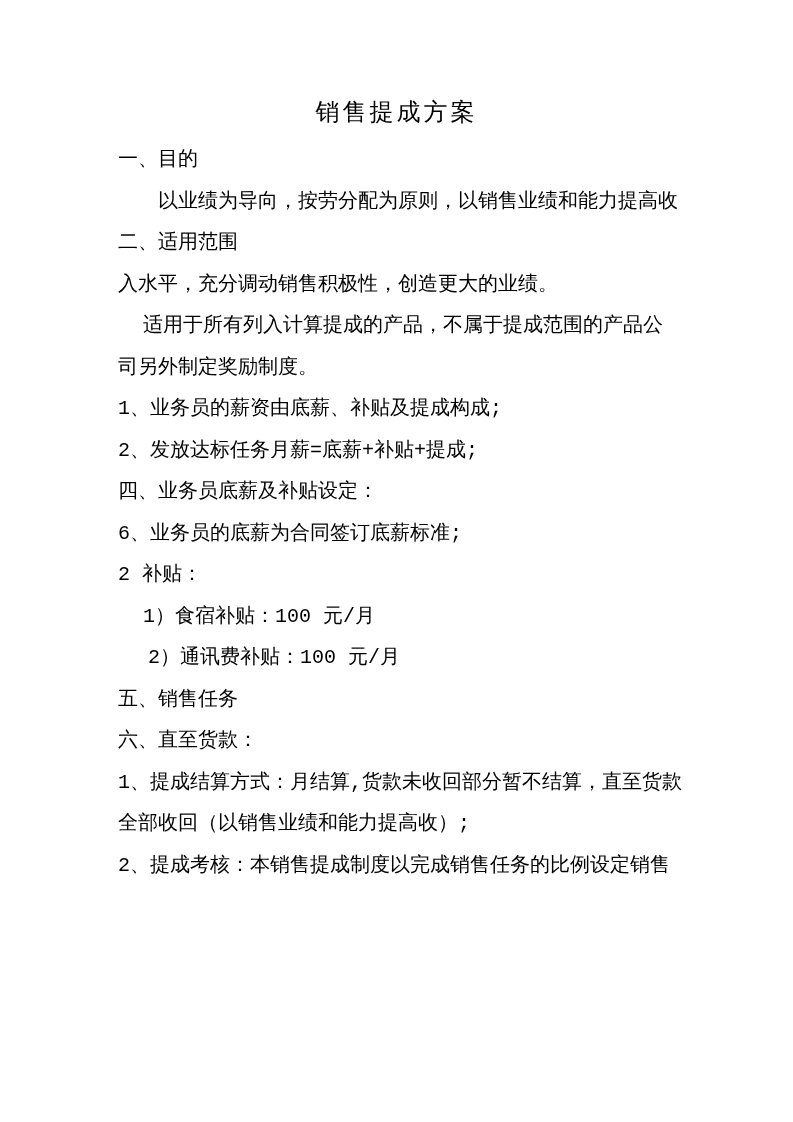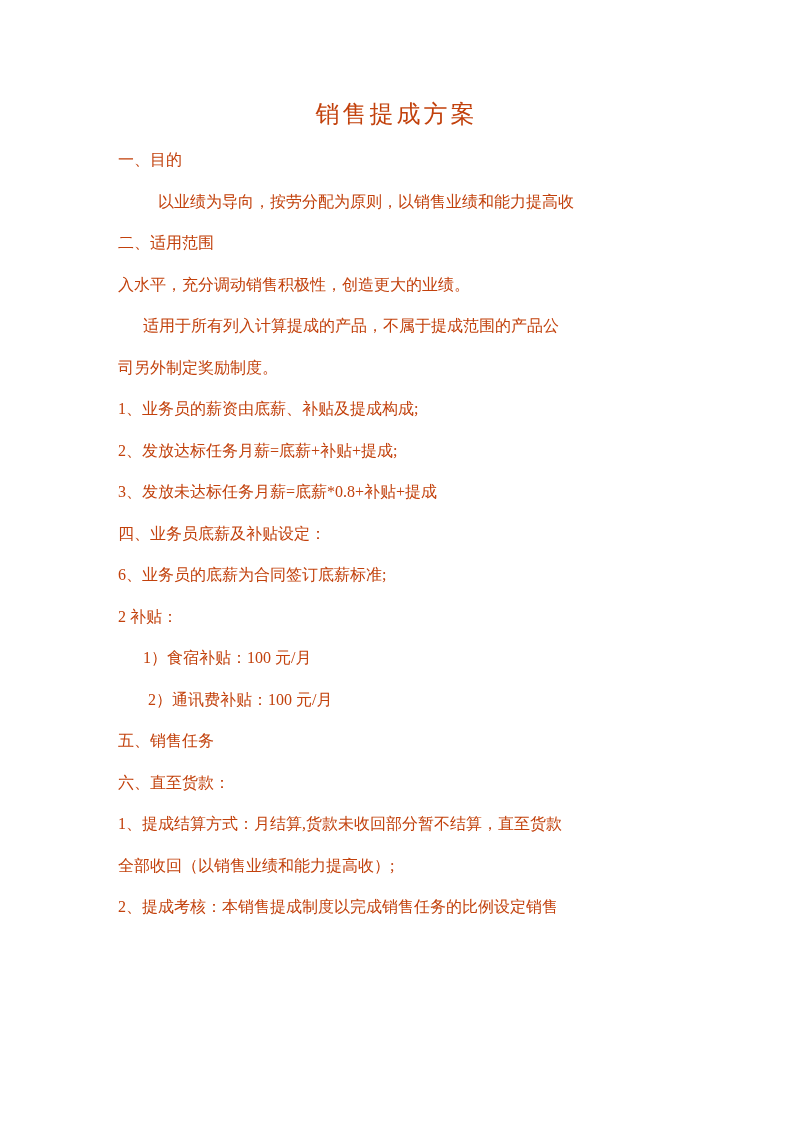--- a/index.html
+++ b/index.html
@@ -6,43 +6,43 @@
     margin: 0;
     padding: 0;
     background: #ffffff;
   }
   .page {
     position: relative;
     width: 793px;
     height: 1122px;
     background: #ffffff;
     overflow: hidden;
-    font-family: Liberation Serif, serif;
-    color: #c2410c;
+    font-family: Liberation Mono, monospace;
+    color: #000000;
   }
   .content {
     position: absolute;
     top: 0;
     left: 118px;
     right: 118px;
   }
   .doc-title {
     margin-top: 93px;
     margin-bottom: 4px;
     height: 42px;
     line-height: 42px;
     text-align: center;
     font-size: 24px;
     letter-spacing: 3px;
     white-space: nowrap;
   }
   .line {
     height: 41.5px;
     line-height: 41.5px;
-    font-size: 16px;
+    font-size: 20px;
     white-space: nowrap;
   }
   .indent-2em { padding-left: 40px; }
   .indent-sm  { padding-left: 25px; }
   .indent-md  { padding-left: 30px; }
 </style>
 </head>
 <body>
 
 <div class="page">
@@ -50,21 +50,20 @@
     <div class="doc-title">销售提成方案</div>
 
     <div class="line">一、目的</div>
     <div class="line indent-2em">以业绩为导向，按劳分配为原则，以销售业绩和能力提高收</div>
     <div class="line">二、适用范围</div>
     <div class="line">入水平，充分调动销售积极性，创造更大的业绩。</div>
     <div class="line indent-sm">适用于所有列入计算提成的产品，不属于提成范围的产品公</div>
     <div class="line">司另外制定奖励制度。</div>
     <div class="line">1、业务员的薪资由底薪、补贴及提成构成;</div>
     <div class="line">2、发放达标任务月薪=底薪+补贴+提成;</div>
-    <div class="line">3、发放未达标任务月薪=底薪*0.8+补贴+提成</div>
     <div class="line">四、业务员底薪及补贴设定：</div>
     <div class="line">6、业务员的底薪为合同签订底薪标准;</div>
     <div class="line">2 补贴：</div>
     <div class="line indent-sm">1）食宿补贴：100 元/月</div>
     <div class="line indent-md">2）通讯费补贴：100 元/月</div>
     <div class="line">五、销售任务</div>
     <div class="line">六、直至货款：</div>
     <div class="line">1、提成结算方式：月结算,货款未收回部分暂不结算，直至货款</div>
     <div class="line">全部收回（以销售业绩和能力提高收）;</div>
     <div class="line">2、提成考核：本销售提成制度以完成销售任务的比例设定销售</div>

